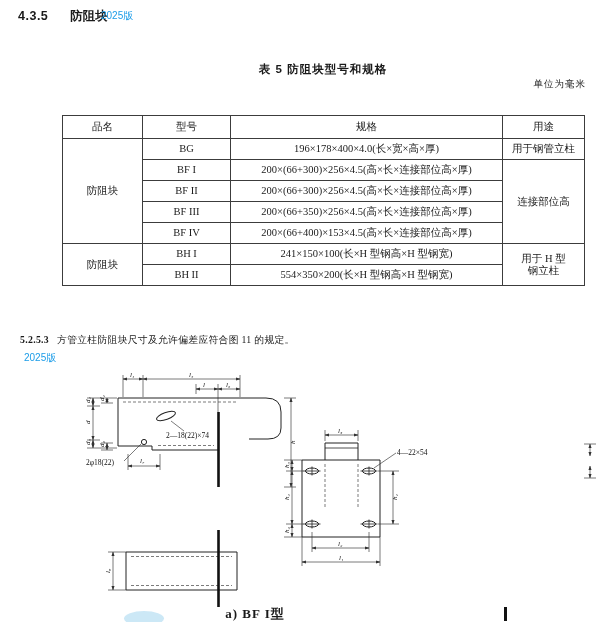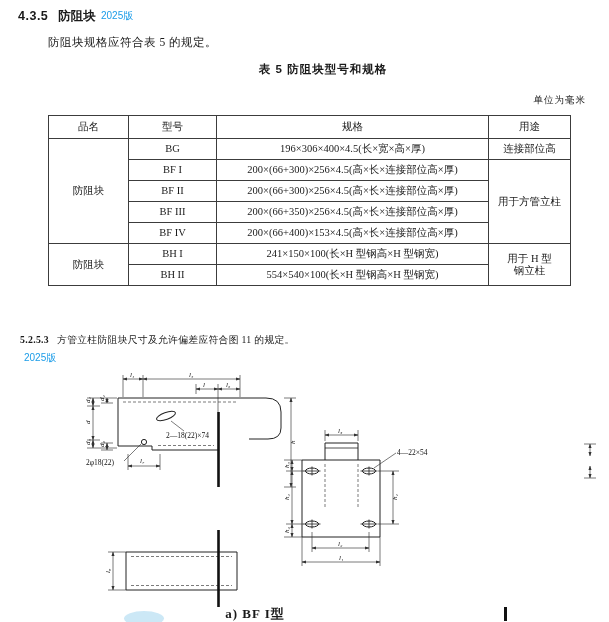--- a/index.html
+++ b/index.html
@@ -1,20 +1,20 @@
 <!DOCTYPE html>
 <html><head>
 <meta charset="utf-8">
 <style>
   html,body{margin:0;padding:0;background:#fff;}
   #page{position:relative;width:609px;height:622px;background:#ffffff;overflow:hidden;
         font-family:"Liberation Serif","DejaVu Serif","DejaVu Sans",serif;color:#1a1a1a;}
   .abs{position:absolute;}
   .heading{font-family:"Liberation Sans","DejaVu Sans",sans-serif;font-weight:bold;font-size:12.5px;}
-  .heading .num{letter-spacing:.5px;margin-right:10px;}
+  .heading .num{letter-spacing:.5px;margin-right:22px;}
   .badge{font-family:"Liberation Sans","DejaVu Sans",sans-serif;font-size:10px;}
   .para{font-size:11.5px;letter-spacing:.5px;}
   .tbl-caption{font-family:"Liberation Sans","DejaVu Sans",sans-serif;font-weight:bold;
                font-size:11.5px;text-align:center;width:522px;letter-spacing:1px;}
   .unit{font-size:9.5px;text-align:right;width:120px;letter-spacing:1px;}
   table.spec{border-collapse:collapse;table-layout:fixed;}
   table.spec td,table.spec th{border:1px solid #3c3c3c;font-size:10.5px;font-weight:normal;
       text-align:center;vertical-align:middle;padding:0;line-height:12px;height:20px;
       font-family:"Liberation Serif","DejaVu Serif","DejaVu Sans",serif;overflow:hidden;}
   table.spec{border:1.6px solid #2a2a2a;}
@@ -38,49 +38,48 @@
 </head>
 <body>
 
 <div id="page">
 
   <div class="abs heading" style="left:18px;top:8px;">
     <span class="num">4.3.5</span><span>防阻块</span>
   </div>
   <div class="abs badge" style="left:101px;top:9px;color:#1b9ce8;">2025版</div>
 
-  <div class="abs para" style="left:48px;top:35px;">防阻块规格应符合表 5 的规定。</div>
 
   <div class="abs tbl-caption" style="left:62px;top:62px;">表 5  防阻块型号和规格</div>
-  <div class="abs unit" style="left:466px;top:94px;">单位为毫米</div>
-
-  <table class="spec abs" style="left:48px;top:115px;width:522px;">
+  <div class="abs unit" style="left:466px;top:78px;">单位为毫米</div>
+
+  <table class="spec abs" style="left:62px;top:115px;width:522px;">
     <colgroup>
         <col style="width:80px">
         <col style="width:88px">
         <col style="width:272px">
         <col style="width:82px">
       </colgroup>
     <tbody>
         <tr class="hd">
       <th>品名</th>
       <th>型号</th>
       <th>规格</th>
       <th>用途</th>
     </tr>
     <tr>
       <td rowspan="5">防阻块</td>
       <td>BG</td>
-      <td>196×306×400×4.5(长×宽×高×厚)</td>
-      <td>连接部位高</td>
+      <td>196×178×400×4.0(长×宽×高×厚)</td>
+      <td>用于钢管立柱</td>
     </tr>
     <tr>
       <td>BF I</td>
       <td>200×(66+300)×256×4.5(高×长×连接部位高×厚)</td>
-      <td rowspan="4">用于方管立柱</td>
+      <td rowspan="4">连接部位高</td>
     </tr>
     <tr>
       <td>BF II</td>
       <td>200×(66+300)×256×4.5(高×长×连接部位高×厚)</td>
     </tr>
     <tr>
       <td>BF III</td>
       <td>200×(66+350)×256×4.5(高×长×连接部位高×厚)</td>
     </tr>
     <tr>
@@ -91,21 +90,21 @@
       <td rowspan="2">防阻块</td>
       <td>BH I</td>
       <td>241×150×100(长×H 型钢高×H 型钢宽)</td>
       <td rowspan="2">
         <div>用于 H 型</div>
         <div>钢立柱</div>
       </td>
     </tr>
     <tr>
       <td>BH II</td>
-      <td>554×540×100(长×H 型钢高×H 型钢宽)</td>
+      <td>554×350×200(长×H 型钢高×H 型钢宽)</td>
     </tr>
   </tbody>
     </table>
 
   <div class="abs sec2" style="left:20px;top:334px;">
     <span class="num">5.2.5.3</span><span>方管立柱防阻块尺寸及允许偏差应符合图 11 的规定。</span>
   </div>
   <div class="abs badge" style="left:24px;top:351px;color:#1b9ce8;">2025版</div>
 
   <svg class="abs" style="left:0;top:372px;" width="609" height="250" viewBox="0 0 609 250">

